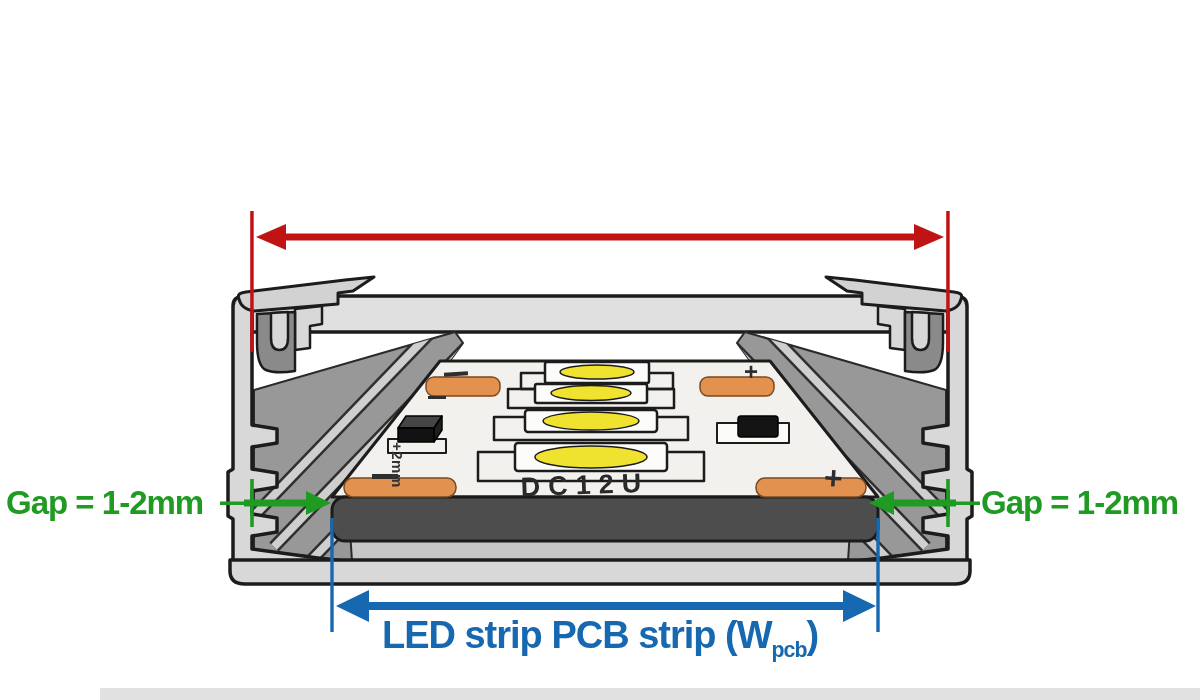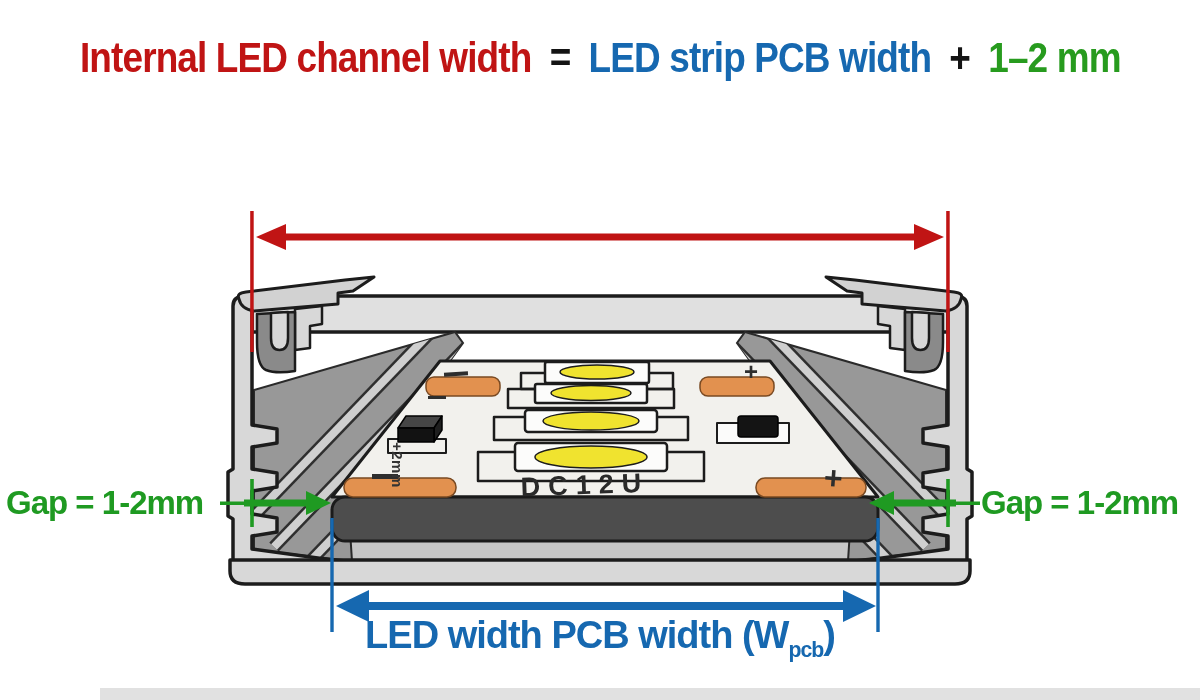--- a/index.html
+++ b/index.html
@@ -168,33 +168,24 @@
       <rect x="330.3" y="518" width="3.4" height="114" fill="#1668b0"></rect>
       <rect x="876.3" y="518" width="3.4" height="114" fill="#1668b0"></rect>
       <line x1="352" y1="606" x2="858" y2="606" stroke="#1668b0" stroke-width="8"></line>
       <polygon points="336,606 369,590 369,622" fill="#1668b0"></polygon>
       <polygon points="876,606 843,590 843,622" fill="#1668b0"></polygon>
     </g>
 
     <rect x="100" y="688" width="1100" height="12" fill="#dcdcdc" opacity="0.85"></rect>
   </svg>
 
-  <div class="lbl center-lbl title">
-    <span class="inner">
-      <span class="t-red">Internal LED channel width</span>
-      <span class="t-black op">=</span>
-      <span class="t-blue">LED strip PCB width</span>
-      <span class="t-black op">+</span>
-      <span class="t-green">1–2 mm</span>
-    </span>
-  </div>
 
 
   <div class="lbl gap-lbl gap-left">Gap = 1-2mm</div>
   <div class="lbl gap-lbl gap-right">Gap = 1-2mm</div>
 
   <div class="lbl center-lbl dim-blue">
     <span>
-      <span>LED width PCB width (W</span><sub>pcb</sub><span>)</span>
+      <span>LED strip PCB strip (W</span><sub>pcb</sub><span>)</span>
     </span>
   </div>
 
 </div>
 
 </body></html>

